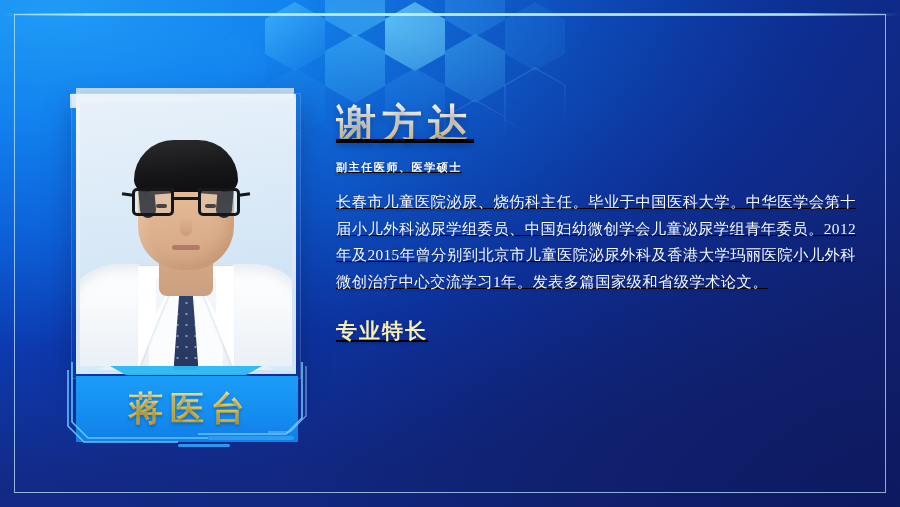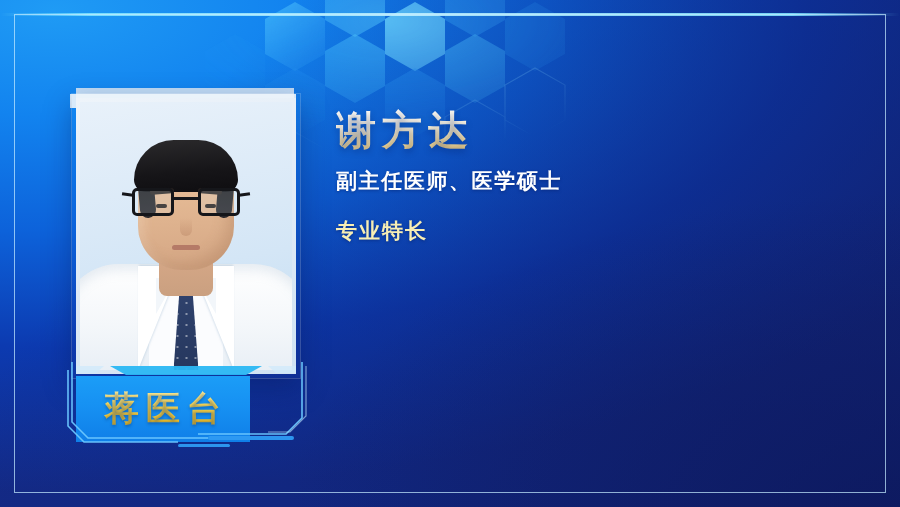--- a/index.html
+++ b/index.html
@@ -141,53 +141,53 @@
     box-shadow:0 0 0 1px rgba(255,255,255,.18), 0 10px 26px rgba(5,20,80,.35);
     pointer-events:none;
   }
 
   
   .chevband{position:absolute;left:14px;top:278px;width:220px;height:16px;}
   .chevband svg{display:block;width:100%;height:100%;}
 
   
   .nameplate{
-    position:absolute;left:14px;top:288px;width:174px;height:66px;
+    position:absolute;left:14px;top:288px;width:222px;height:66px;
     background:linear-gradient(180deg,#1b9df7 0%,#1690f2 48%,#0f7fe8 100%);
     display:flex;align-items:center;justify-content:center;
   }
   .nameplate .nm{
     font-family:"Liberation Serif","DejaVu Serif",serif;
     font-weight:700;font-size:34px;letter-spacing:7px;
     color:#ffd94a;
     background:linear-gradient(180deg,#fff3b0 0%,#ffd84a 46%,#eab10e 100%);
     -webkit-background-clip:text;background-clip:text;
     -webkit-text-fill-color:transparent;
     text-shadow:0 2px 3px rgba(8,45,110,.35);
     padding-left:7px;
   }
 
   
   .brackets{position:absolute;left:-4px;top:272px;width:256px;height:90px;pointer-events:none;}
   .brackets svg{display:block;width:100%;height:100%;}
 
   
-  .textcol{position:absolute;left:336px;top:107px;width:520px;}
+  .textcol{position:absolute;left:336px;top:100px;width:520px;text-decoration:underline;}
 
   .doc-name{
     font-family:"Liberation Sans","DejaVu Sans",sans-serif;
     font-weight:700;font-size:40px;line-height:46px;letter-spacing:6px;
     background:linear-gradient(178deg,#ffffff 0%,#fdf6e2 32%,#f3d895 62%,#e0b259 100%);
     -webkit-background-clip:text;background-clip:text;
     -webkit-text-fill-color:transparent;color:#f6e3b4;
     text-shadow:0 3px 6px rgba(4,30,96,.35);
     margin:0 0 14px 0;
   }
   .doc-title{
-    font-weight:700;font-size:21px;letter-spacing:1.6px;color:#ffffff;
+    font-weight:700;font-size:11px;letter-spacing:1.6px;color:#ffffff;
     margin:0 0 14px 0;text-shadow:0 1px 3px rgba(5,28,95,.5);
   }
   .bio{
     font-family:"Liberation Serif","DejaVu Serif",serif;
     font-size:15.3px;line-height:26.5px;letter-spacing:.4px;
     color:#f4f8ff;margin:0;text-align:justify;
     text-shadow:0 1px 2px rgba(5,28,95,.45);
   }
   .sec-head{
     font-weight:700;font-size:21px;letter-spacing:2px;
@@ -311,16 +311,17 @@
         <g fill="none" stroke="#bfe8ff" stroke-width="1.2" opacity=".6">
           <path d="M248 6 L248 56 L232 72 L210 72"></path>
         </g>
       </svg>
     </div>
   </div>
 
   <div class="textcol">
     <h1 class="doc-name">谢方达</h1>
     <div class="doc-title">副主任医师、医学硕士</div>
+    <p class="bio">长春市儿童医院泌尿、烧伤科主任。毕业于中国医科大学。中华医学会第十届小儿外科泌尿学组委员、中国妇幼微创学会儿童泌尿学组青年委员。2012年及2015年曾分别到北京市儿童医院泌尿外科及香港大学玛丽医院小儿外科微创治疗中心交流学习1年。发表多篇国家级和省级学术论文。</p>
     <div class="sec-head">专业特长</div>
   </div>
 
 </div>
 
 </body></html>

